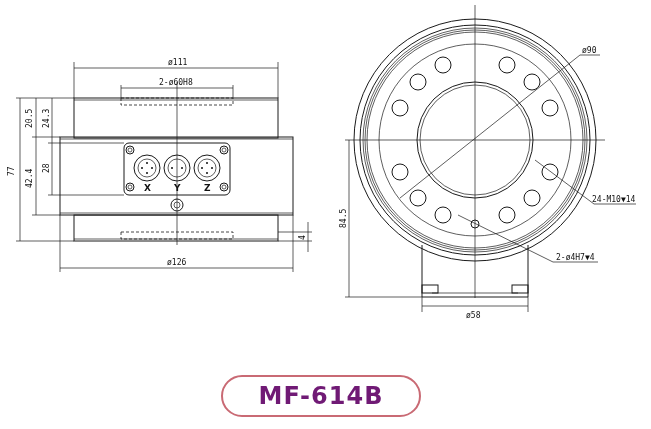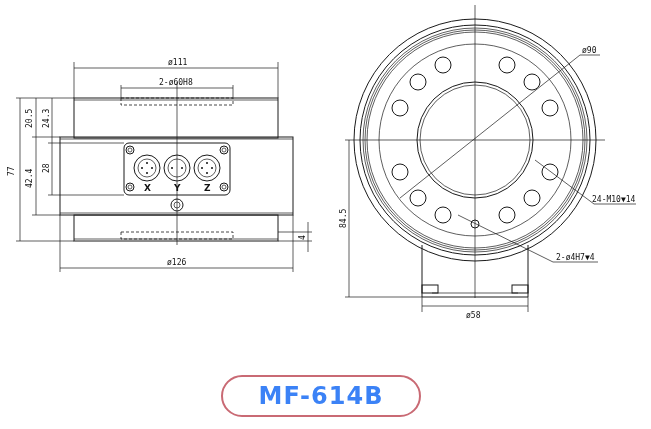--- a/index.html
+++ b/index.html
@@ -4,21 +4,21 @@
 <style>
   html,body{margin:0;padding:0;background:#ffffff;}
   body{width:651px;height:429px;position:relative;overflow:hidden;font-family:"DejaVu Sans",sans-serif;}
   svg{position:absolute;left:0;top:0;}
   .dim{font-family:"DejaVu Sans Mono",monospace;font-size:8px;fill:#111;}
   .lbl{font-family:"DejaVu Sans",sans-serif;font-weight:bold;font-size:9px;fill:#111;}
   .ln{stroke:#1a1a1a;fill:none;stroke-width:1;}
   .thin{stroke:#1a1a1a;fill:none;stroke-width:0.7;}
   .dash{stroke:#1a1a1a;fill:none;stroke-width:0.8;stroke-dasharray:3 2;}
   .model-pill{position:absolute;left:221px;top:375px;width:200px;height:42px;border:2.5px solid #c96a74;border-radius:22px;box-sizing:border-box;display:flex;align-items:center;justify-content:center;}
-  .model-text{font-family:"DejaVu Sans",sans-serif;font-weight:bold;font-size:24px;color:#3b82f6;letter-spacing:1px;}
+  .model-text{font-family:"DejaVu Sans",sans-serif;font-weight:bold;font-size:24px;color:#701a75;letter-spacing:1px;}
 </style>
 </head>
 <body>
 
 <svg width="651" height="429" viewBox="0 0 651 429">
 
   <g>
 
     <rect x="74" y="98" width="204" height="40" class="ln"></rect>
     <line x1="74" y1="100" x2="278" y2="100" class="thin"></line>

